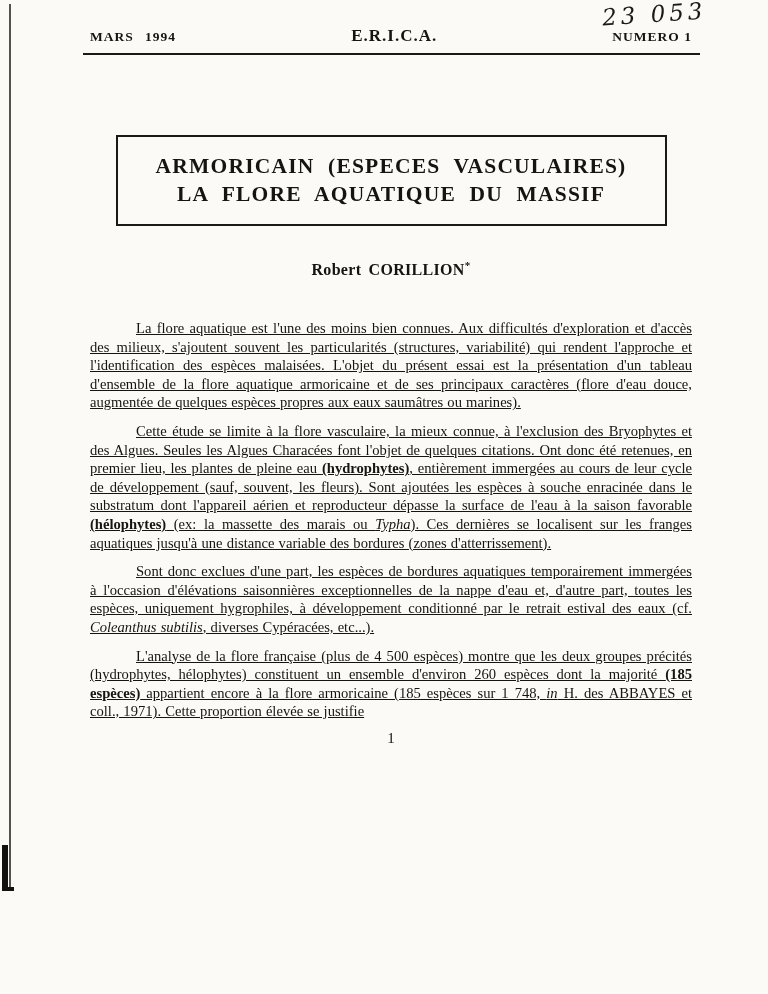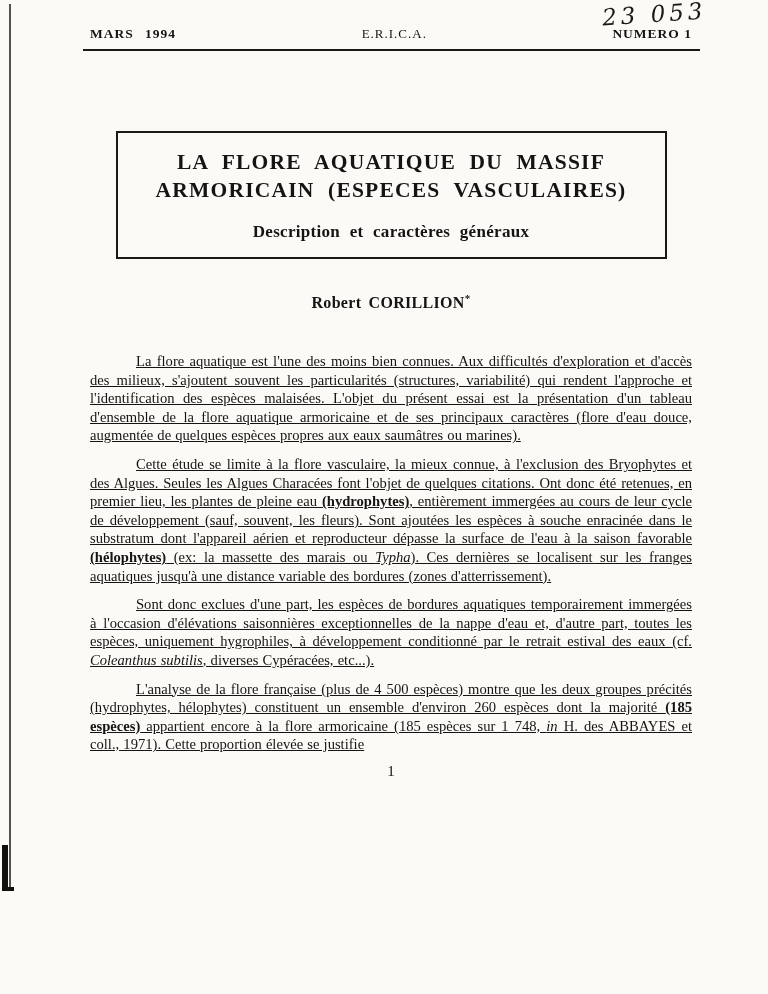--- a/index.html
+++ b/index.html
@@ -26,21 +26,21 @@
     font-family: "DejaVu Serif", serif; font-style: italic;
     font-size: 23px; letter-spacing: 4px;
     transform: rotate(-4deg);
     color: #1c1a16;
   }
 
   .content { position: relative; padding: 26px 76px 0 90px; }
 
   .header { display: flex; justify-content: space-between; align-items: baseline; }
   .h-date   { font-weight: bold; font-size: 13.5px; letter-spacing: 1px; word-spacing: 7px; }
-  .h-journal{ font-weight: normal; font-size: 13px; letter-spacing: 1px; }
+  .h-journal{ font-weight: bold; font-size: 17px; letter-spacing: 1px; }
   .h-issue  { font-weight: bold; font-size: 13.5px; letter-spacing: 1px; }
 
   .header-rule { height: 2px; background: #1a1915; margin: 7px -8px 0 -7px; }
 
   .title-box {
     border: 2px solid #1a1915;
     width: 527px;
     margin: 80px auto 0;
     padding: 15px 10px 15px;
     text-align: center;
@@ -101,24 +101,23 @@
     <div class="header">
       <span class="h-date">MARS 1994</span>
       <span class="h-journal">E.R.I.C.A.</span>
       <span class="h-issue">NUMERO 1</span>
     </div>
 
     <div class="header-rule"></div>
 
     <div class="title-box">
       <div class="title">
+        <span class="title-line">ARMORICAIN (ESPECES VASCULAIRES)</span>
         <span class="title-line">LA FLORE AQUATIQUE DU MASSIF</span>
-        <span class="title-line">ARMORICAIN (ESPECES VASCULAIRES)</span>
       </div>
-      <div class="subtitle">Description et caractères généraux</div>
     </div>
 
     <div class="author"><span>Robert CORILLION</span><sup>*</sup></div>
 
 
     <p class="para para-first"><span>La flore aquatique est l'une des moins bien connues. Aux difficultés d'exploration et d'accès des milieux, s'ajoutent souvent les particularités (structures, variabilité) qui rendent l'approche et l'identification des espèces malaisées. L'objet du présent essai est la présentation d'un tableau d'ensemble de la flore aquatique armoricaine et de ses principaux caractères (flore d'eau douce, augmentée de quelques espèces propres aux eaux saumâtres ou marines).</span></p>
     <p class="para"><span>Cette étude se limite à la flore vasculaire, la mieux connue, à l'exclusion des Bryophytes et des Algues. Seules les Algues Characées font l'objet de quelques citations. Ont donc été retenues, en premier lieu, les plantes de pleine eau </span><span style="font-weight: bold;">(hydrophytes)</span><span>, entièrement immergées au cours de leur cycle de développement (sauf, souvent, les fleurs). Sont ajoutées les espèces à souche enracinée dans le substratum dont l'appareil aérien et reproducteur dépasse la surface de l'eau à la saison favorable </span><span style="font-weight: bold;">(hélophytes)</span><span> (ex: la massette des marais ou </span><span style="font-style: italic;">Typha</span><span>). Ces dernières se localisent sur les franges aquatiques jusqu'à une distance variable des bordures (zones d'atterrissement).</span></p>
     <p class="para"><span>Sont donc exclues d'une part, les espèces de bordures aquatiques temporairement immergées à l'occasion d'élévations saisonnières exceptionnelles de la nappe d'eau et, d'autre part, toutes les espèces, uniquement hygrophiles, à développement conditionné par le retrait estival des eaux (cf. </span><span style="font-style: italic;">Coleanthus subtilis</span><span>, diverses Cypéracées, etc...).</span></p>
     <p class="para"><span>L'analyse de la flore française (plus de 4 500 espèces) montre que les deux groupes précités (hydrophytes, hélophytes) constituent un ensemble d'environ 260 espèces dont la majorité </span><span style="font-weight: bold;">(185 espèces)</span><span> appartient encore à la flore armoricaine (185 espèces sur 1 748, </span><span style="font-style: italic;">in</span><span> H. des ABBAYES et coll., 1971). Cette proportion élevée se justifie</span></p>
 

